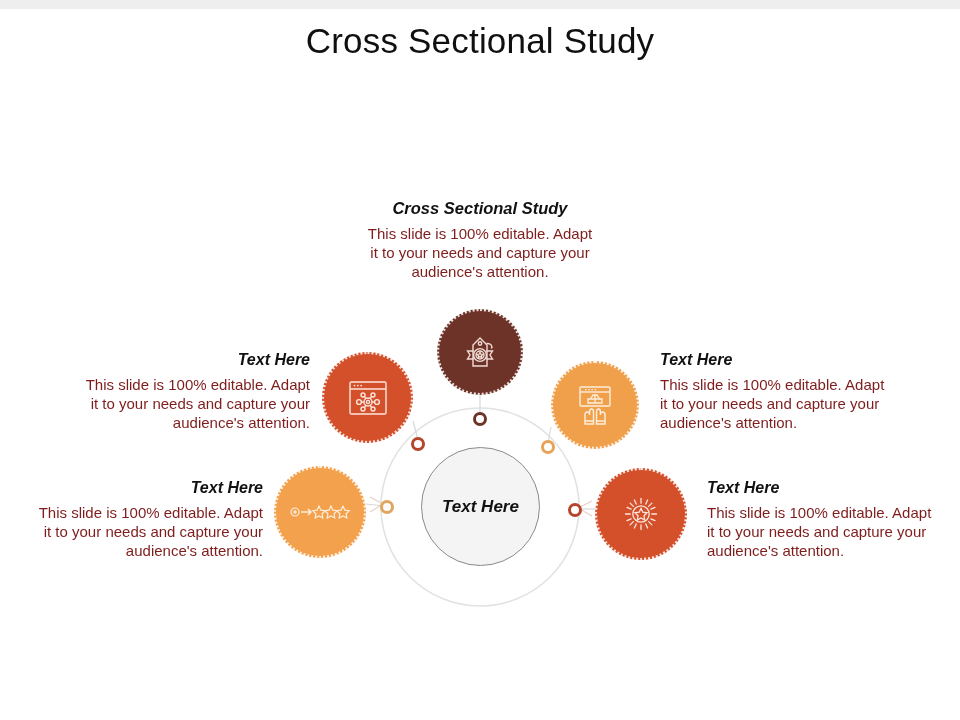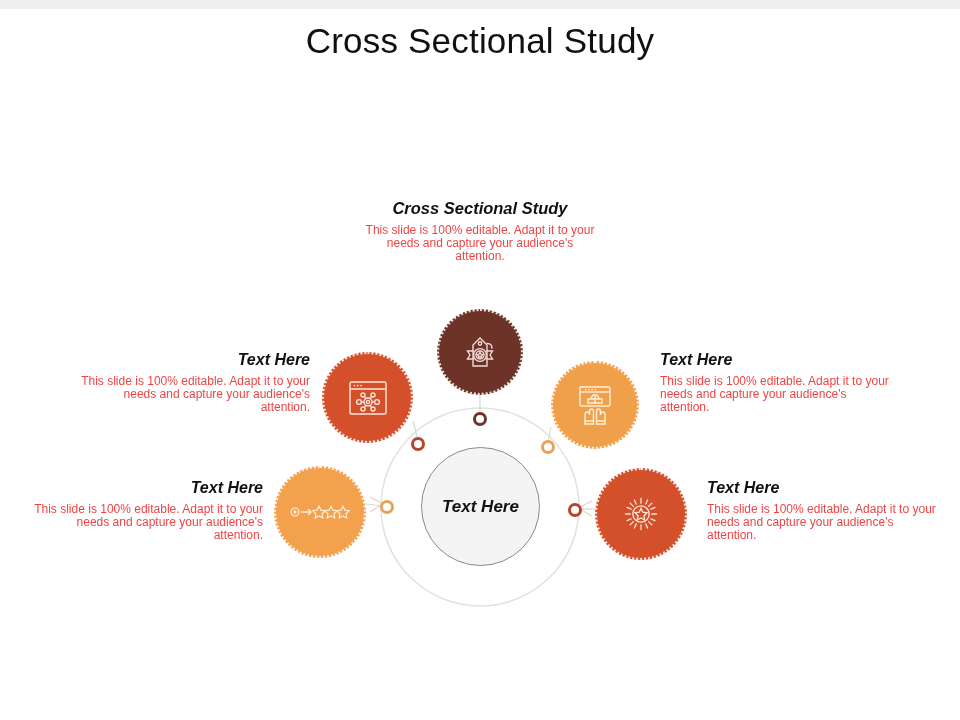--- a/index.html
+++ b/index.html
@@ -120,23 +120,23 @@
   }
   .txt .heading {
     font-size: 16px;
     font-weight: bold;
     font-style: italic;
     color: #111111;
     margin: 0 0 6px 0;
     white-space: nowrap;
   }
   .txt .body {
-    font-size: 12px;
-    line-height: 13px;
-    color: #ef4444;
+    font-size: 15px;
+    line-height: 19px;
+    color: #7f1d1d;
     margin: 0;
   }
   .txt.right-align { text-align: right; }
   .txt.left-align  { text-align: left; }
   .txt.center-align{ text-align: center; }
 
   .txt-center { left: 364px; top: 190px; width: 232px; }
   .txt-center .heading { font-size: 16.5px; }
   .txt-left-top  { left: 78px;  top: 342px; }
   .txt-right-top { left: 660px; top: 342px; }

